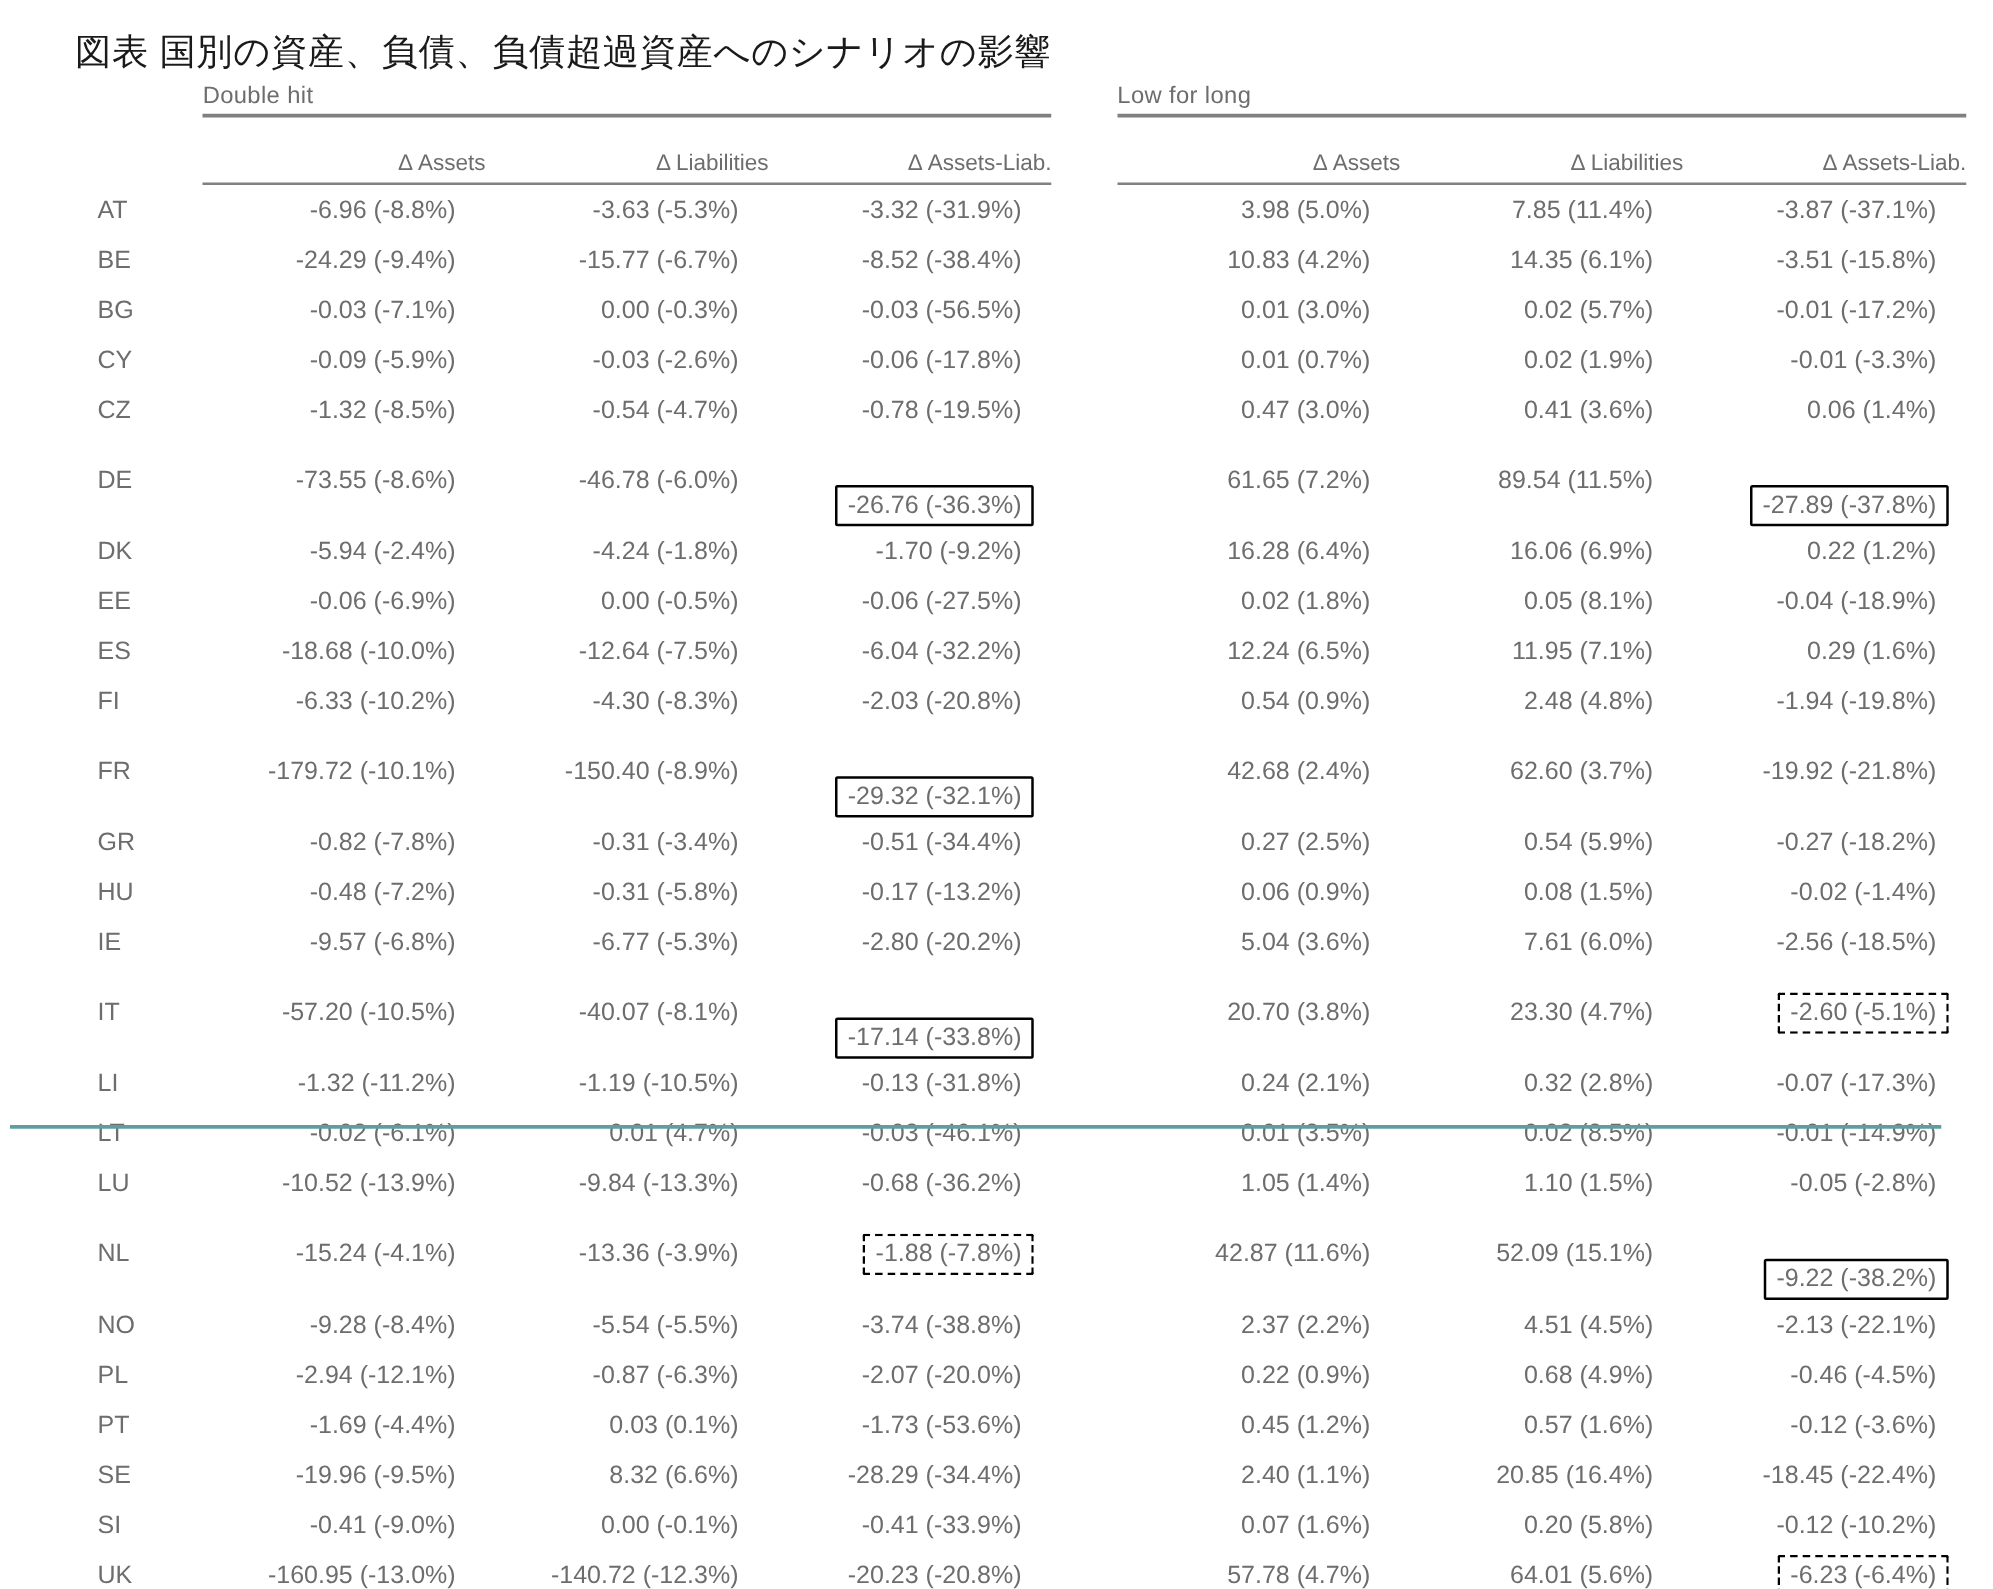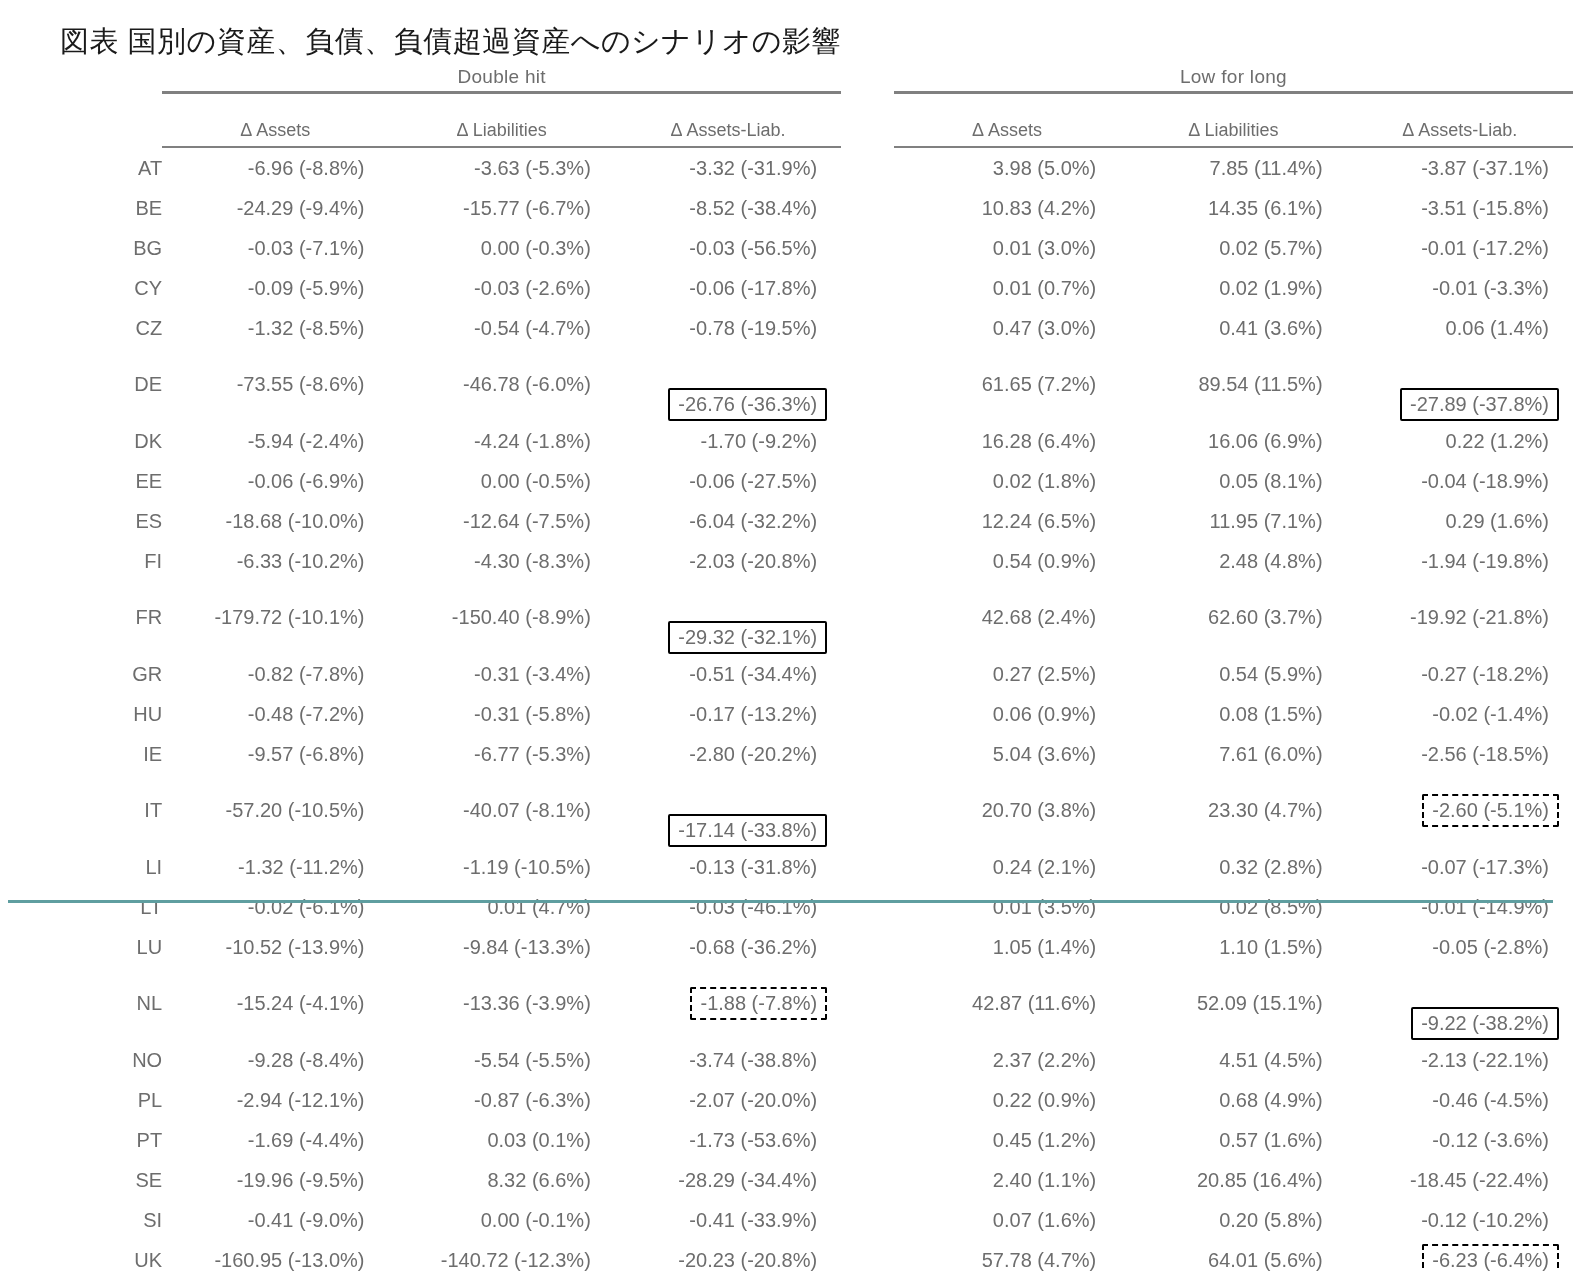--- a/index.html
+++ b/index.html
@@ -39,39 +39,39 @@
     padding: 0;
     margin: 0;
     font-weight: normal;
   }
   .col-code { width: 112px; }
   .col-val  { width: 189px; }
   .col-gap  { width: 44px; }
 
   
   .grp-title {
-    text-align: center;
+    text-align: left;
     font-size: 19px;
     font-weight: bold;
     color: #6d6d6d;
     padding-bottom: 3px !important;
     letter-spacing: 0.3px;
   }
   .grp-rule {
     height: 3px;
     padding: 0 !important;
   }
   .grp-rule > div {
     height: 3px;
     background: #808080;
   }
   .spacer-row td { height: 26px; }
 
   .colhead {
-    text-align: center;
+    text-align: right;
     font-size: 18px;
     font-weight: bold;
     color: #6d6d6d;
     padding-bottom: 5px !important;
     white-space: nowrap;
   }
   .colhead-rule td {
     padding: 0 !important;
   }
   .rule-line {
@@ -79,21 +79,21 @@
     background: #808080;
   }
   tr.data td {
     height: 40px;
     font-size: 20px;
     color: #6d6d6d;
     vertical-align: middle;
     white-space: nowrap;
   }
   td.code {
-    text-align: right;
+    text-align: left;
     padding-left: 50px !important;
     font-size: 20px;
     color: #6d6d6d;
   }
   td.val {
     text-align: right;
     padding-right: 14px !important;
   }
   .cellbox {
     display: inline-block;

